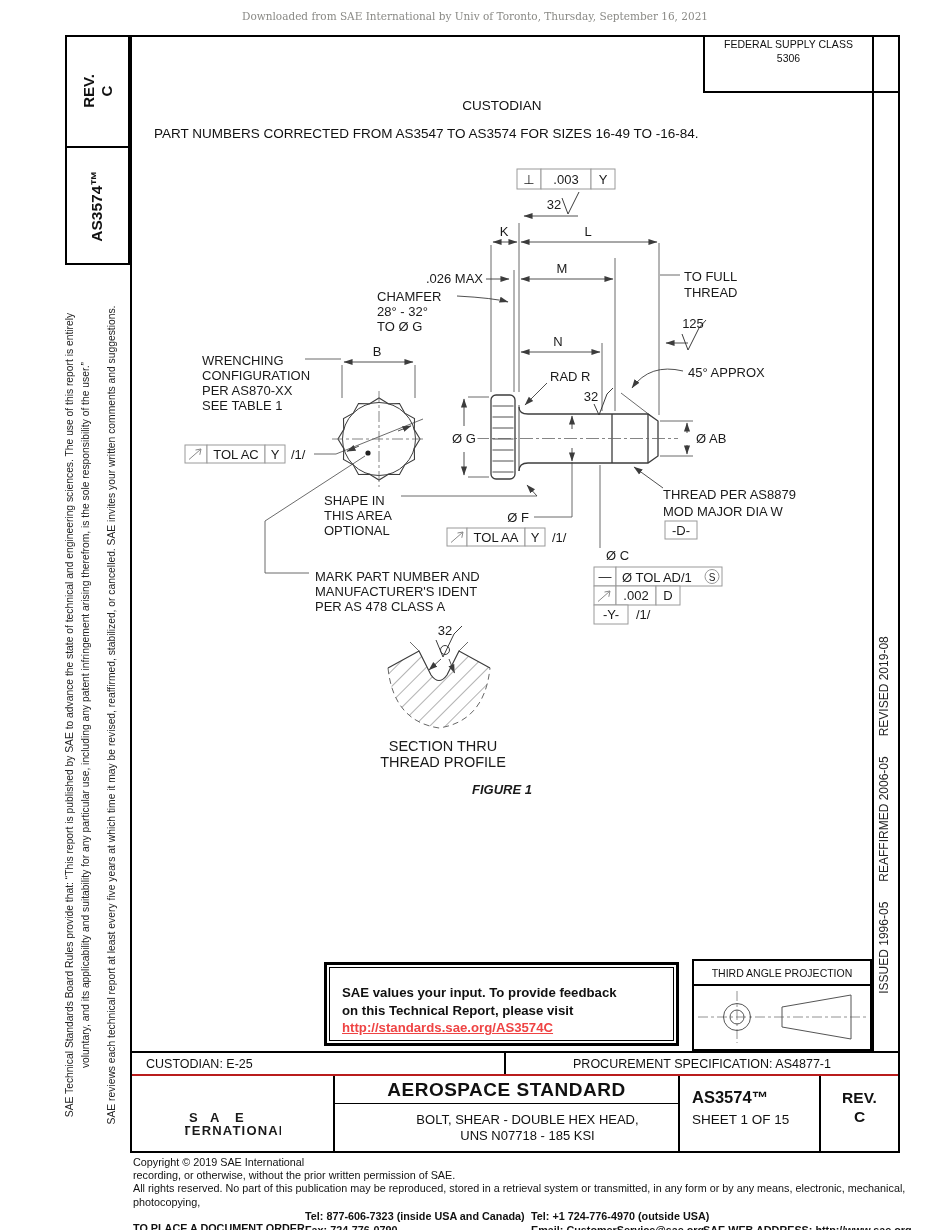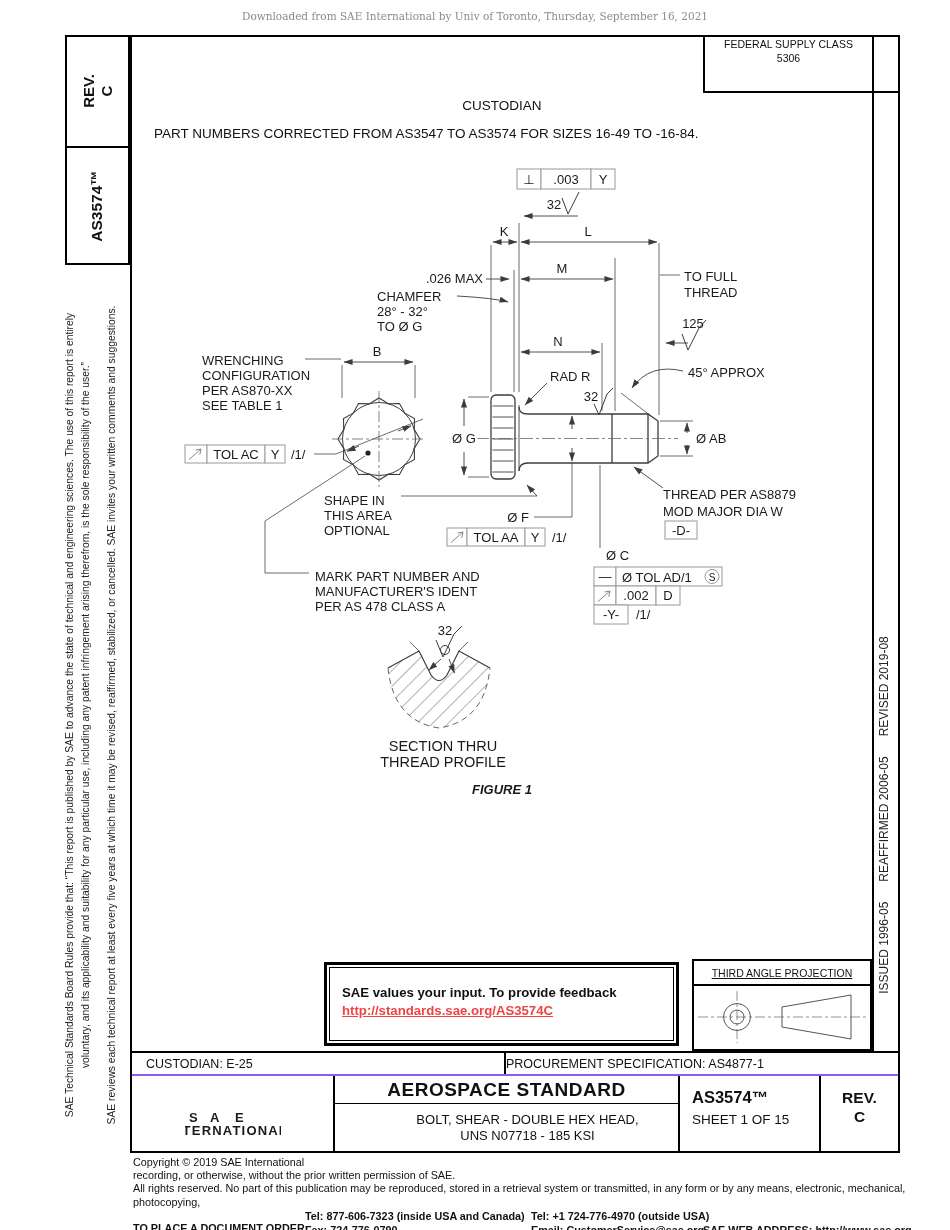--- a/index.html
+++ b/index.html
@@ -30,27 +30,27 @@
 
   .drawing-svg { left:0; top:120px; }
   svg text { font-family:"Liberation Sans", sans-serif; font-size:13px; fill:#1a1a1a; }
   svg text.halo { paint-order:stroke; stroke:#fff; stroke-width:5px; }
 
   
   .feedback { left:197px; top:930px; width:345px; height:74px; border:1px solid #000; outline:3px solid #000; outline-offset:2px; padding:16px 12px; font-size:13.2px; font-weight:bold; line-height:17.5px; background:#fff; }
   .feedback a { color:#ef4444; }
 
   
-  .taproj { left:560px; top:922px; width:180px; height:92px; border:2px solid #000; background:#fff;text-decoration:underline; }
+  .taproj { left:560px; top:922px; width:180px; height:92px; border:2px solid #000; background:#fff; }
   .taproj .hdr { height:25px; border-bottom:2px solid #000; text-align:center; font-size:10.5px; line-height:24px; }
 
   
-  .cust-row { left:0; top:1014px; width:766px; height:25px; border-top:2px solid #000; border-bottom:2px solid #8b5cf6; display:flex; }
+  .cust-row { left:0; top:1014px; width:766px; height:25px; border-top:2px solid #000; border-bottom:2px solid #b91c1c; display:flex; }
   .cust-left { width:374px; border-right:2px solid #000; font-size:12.5px; line-height:22px; padding-left:14px; }
-  .cust-right { flex:1; font-size:12.5px; line-height:22px; }
+  .cust-right { flex:1; text-align:center; font-size:12.5px; line-height:22px; }
 
   
   .titleblock { left:0; top:1039px; width:766px; height:75px; display:flex; }
   .tb-cell { border-right:2px solid #000; position:relative; }
   .tb-logo { width:203px; display:flex; align-items:center; justify-content:center; }
   .tb-main { width:345px; text-align:center; }
   .tb-main .doctype { font-size:19px; font-weight:bold; padding-top:3px; padding-bottom:2px; border-bottom:1.5px solid #000; letter-spacing:.5px; }
   .tb-main .subj { font-size:13px; margin-top:8px; line-height:16px;padding-left:42px; }
   .tb-num { width:141px; padding:12px 0 0 12px; }
   .tb-num .n1 { font-weight:bold; font-size:16.5px; }
@@ -292,20 +292,21 @@
 
       <text x="443" y="633" text-anchor="middle">32</text>
       <text x="441" y="749" text-anchor="middle" style="font-size:14.5px">SECTION THRU</text>
       <text x="441" y="765" text-anchor="middle" style="font-size:14.5px">THREAD PROFILE</text>
       <text x="500" y="792" text-anchor="middle" style="font-weight:bold;font-style:italic;font-size:13px">FIGURE 1</text>
     </g>
   </svg>
 
   <div class="abs feedback">
     <div>SAE values your input. To provide feedback</div>
+    <div>on this Technical Report, please visit</div>
     <a href="#">http://standards.sae.org/AS3574C</a>
   </div>
 
   <div class="abs taproj">
     <div class="hdr">THIRD ANGLE PROJECTION</div>
     <svg width="176" height="61" viewBox="0 0 176 61">
       <line x1="4" y1="31" x2="172" y2="31" stroke="#777" stroke-width="0.8" stroke-dasharray="10 3 3 3"></line>
       <line x1="43" y1="5" x2="43" y2="57" stroke="#777" stroke-width="0.8" stroke-dasharray="10 3 3 3"></line>
       <circle cx="43" cy="31" r="13.5" fill="none" stroke="#555" stroke-width="1"></circle>
       <circle cx="43" cy="31" r="7" fill="none" stroke="#555" stroke-width="1"></circle>

